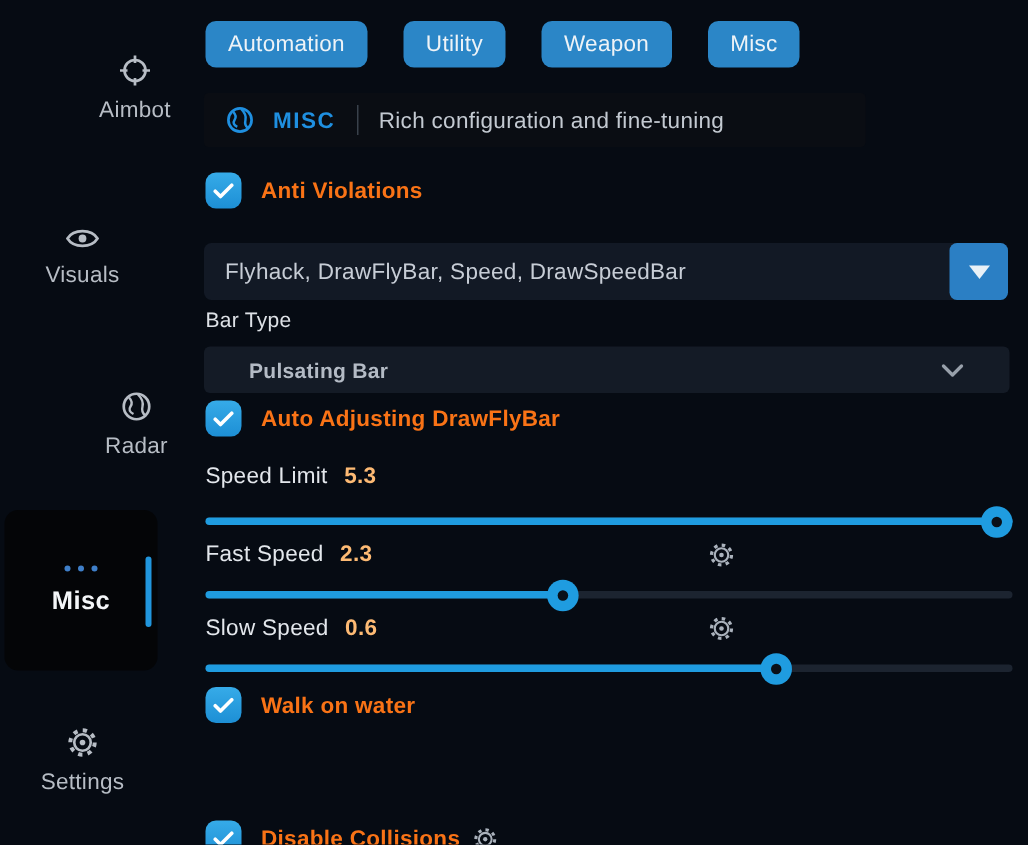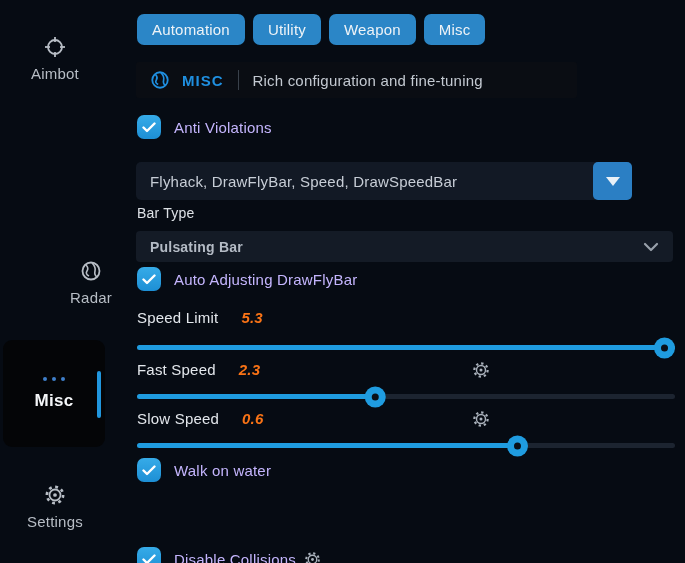--- a/index.html
+++ b/index.html
@@ -14,42 +14,42 @@
 
   
   .sidebar { position:absolute; left:0; top:0; width:130px; height:563px; }
   .side-item {
     position:absolute; left:0; width:110px;
     display:flex; flex-direction:column; align-items:center; gap:7px;
     color:#b7bdc5; cursor:pointer;
   }
   .side-item .label { font-size:15px; letter-spacing:.2px; }
   .side-item svg { display:block; }
-  .si-aimbot   { top:36px; }
+  .si-aimbot   { top:36px;margin-left:35px; }
   .si-visuals  { top:150px; }
   .si-radar    { top:260px;margin-left:36px; }
   .si-settings { top:484px; }
 
   .misc-box {
     position:absolute; left:3px; top:340px; width:102px; height:107px;
     background:#040507; border-radius:9px; cursor:pointer;
     display:flex; flex-direction:column; align-items:center; justify-content:center; gap:10px;
   }
   .misc-box .dots { display:flex; gap:5px; }
   .misc-box .dots i { width:4px; height:4px; border-radius:50%; background:#3f7fc9; }
   .misc-box .label { color:#f4f6f8; font-weight:bold; font-size:17px; letter-spacing:.3px; }
   .misc-box .indicator {
     position:absolute; right:4px; top:31px; width:4px; height:47px;
     background:#2196dd; border-radius:2px;
   }
 
   
   .content { position:absolute; left:136px; top:0; width:540px; height:563px; }
 
-  .tabs { position:absolute; top:14px; left:1px; display:flex; gap:8px; }
+  .tabs { position:absolute; top:14px; left:1px; display:flex; gap:24px; }
   .tab {
     background:#2b86c7; color:#eef3f7; border:none; cursor:pointer;
     font-family:"Liberation Sans", sans-serif; font-size:15px;
     padding:7px 15px; border-radius:7px; letter-spacing:.2px;
   }
 
   .header-bar {
     position:absolute; top:62px; left:0; width:441px; height:36px;
     background:#0a0d13; border-radius:3px;
     display:flex; align-items:center; padding:0 14px; gap:12px;
@@ -58,53 +58,53 @@
   .header-bar .divider { width:1px; height:20px; background:#39414b; margin:0 2px; }
   .header-bar .subtitle { color:#c3c9d1; font-size:15px; letter-spacing:.2px; }
 
   
   .check-row { position:absolute; left:1px; display:flex; align-items:center; gap:13px; height:26px; }
   .checkbox {
     width:24px; height:24px; border-radius:7px; flex:0 0 auto; cursor:pointer;
     background:linear-gradient(180deg,#36abe8,#1d8fd5);
     display:flex; align-items:center; justify-content:center;
   }
-  .check-row .label { font-size:15px; color:#c4b5fd; letter-spacing:.2px; display:flex; align-items:center; gap:8px; }
+  .check-row .label { font-size:15px; color:#f97316; letter-spacing:.2px; display:flex; align-items:center; gap:8px;font-weight:bold; }
   .cr-anti    { top:114px; }
   .cr-auto    { top:266px; }
   .cr-walk    { top:457px; }
   .cr-flyhack { top:504px; }
   .cr-disable { top:546px; }
 
   
   .multiselect {
-    position:absolute; top:162px; left:0; width:496px; height:38px;
+    position:absolute; top:162px; left:0; width:536px; height:38px;
     background:#121925; border-radius:5px;
     display:flex; align-items:center; cursor:text;
   }
   .multiselect .ms-text { flex:1; padding:0 14px; font-size:15px; color:#c7cdd6; letter-spacing:.2px; white-space:nowrap; overflow:hidden; }
   .ms-btn {
     width:39px; height:38px; border:none; cursor:pointer;
     background:#2b7fc4; border-radius:5px; flex:0 0 auto;
     display:flex; align-items:center; justify-content:center;
   }
   .ms-btn .tri { width:0; height:0; border-left:7px solid transparent; border-right:7px solid transparent; border-top:9px solid #e9f1f7; }
 
   .field-label { position:absolute; left:1px; top:205px; font-size:14px; color:#dde1e6; letter-spacing:.2px; }
 
   .select {
     position:absolute; top:231px; left:0; width:537px; height:31px;
     background:#141b26; border-radius:4px; cursor:pointer;
-    display:flex; align-items:center; justify-content:space-between; padding:0 14px;
+    display:flex; align-items:center; justify-content:space-between; padding:0 30px;
   }
   .select .sel-value { font-size:14px; font-weight:bold; color:#b4bbc5; letter-spacing:.2px; }
 
   
   .slider-label { position:absolute; left:1px; font-size:15px; letter-spacing:.2px; color:#e3e7ec; }
-  .slider-label .val { color:#f97316; font-weight:bold; margin-left:23px;font-style:italic; }
+  .slider-label .val { color:#fdba74; font-weight:bold; margin-left:11px; }
   .sl1-label { top:309px; } .sl2-label { top:361px; } .sl3-label { top:410px; }
   .gear-abs { position:absolute; left:336px; width:18px; height:18px; }
   .g2 { top:361px; } .g3 { top:410px; }
 
   .track {
     position:absolute; left:1px; width:538px; height:5px; border-radius:3px;
     background:#1c2430; cursor:pointer;
   }
   .t1 { top:345px; } .t2 { top:394px; } .t3 { top:443px; }
   .track .fill { position:absolute; left:0; top:0; height:100%; border-radius:3px; background:#1f9ce0; }
@@ -128,20 +128,27 @@
       <svg width="22" height="22" viewBox="0 0 22 22">
         <circle cx="11" cy="11" r="7" fill="none" stroke="#b7bdc5" stroke-width="1.8"></circle>
         <line x1="11" y1="1" x2="11" y2="6" stroke="#b7bdc5" stroke-width="1.8"></line>
         <line x1="11" y1="16" x2="11" y2="21" stroke="#b7bdc5" stroke-width="1.8"></line>
         <line x1="1" y1="11" x2="6" y2="11" stroke="#b7bdc5" stroke-width="1.8"></line>
         <line x1="16" y1="11" x2="21" y2="11" stroke="#b7bdc5" stroke-width="1.8"></line>
       </svg>
       <span class="label">Aimbot</span>
     </div>
 
+    <div class="side-item si-visuals">
+      <svg width="24" height="18" viewBox="0 0 24 18">
+        <path d="M2 9 C6 2.5 18 2.5 22 9 C18 15.5 6 15.5 2 9 Z" fill="none" stroke="#b7bdc5" stroke-width="1.8"></path>
+        <circle cx="12" cy="9" r="2.6" fill="#b7bdc5"></circle>
+      </svg>
+      <span class="label">Visuals</span>
+    </div>
 
     <div class="side-item si-radar">
       <svg width="22" height="22" viewBox="0 0 22 22">
         <circle cx="11" cy="11" r="8.5" fill="none" stroke="#b7bdc5" stroke-width="1.8"></circle>
         <path d="M6 5 q3 3 1 6 q-2 3 2 5" fill="none" stroke="#b7bdc5" stroke-width="1.6"></path>
         <path d="M12 3 q4 4 3 8 q-1 4 2 6" fill="none" stroke="#b7bdc5" stroke-width="1.6"></path>
       </svg>
       <span class="label">Radar</span>
     </div>
 

